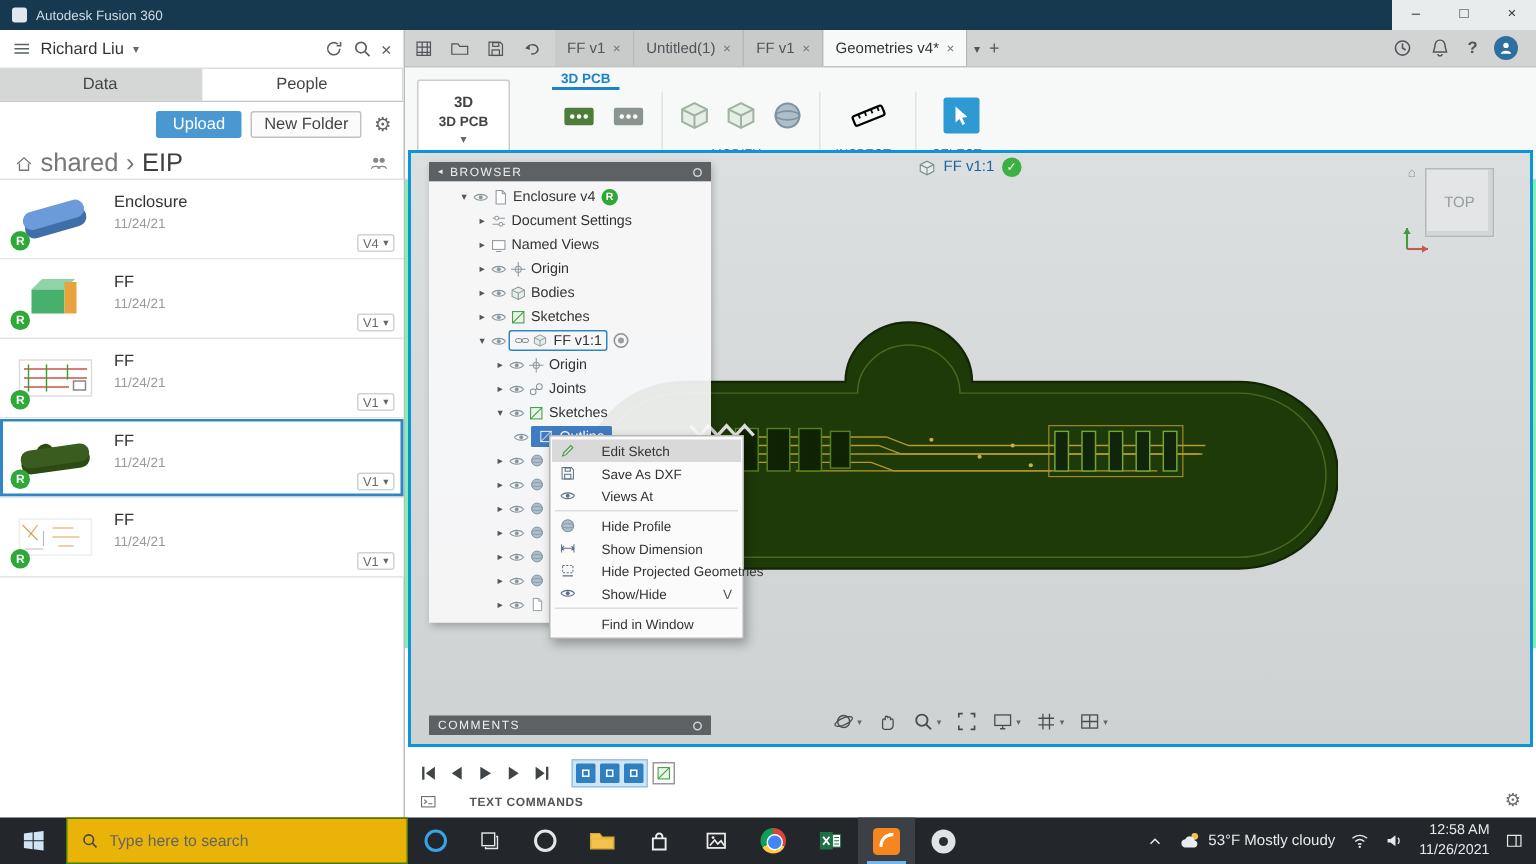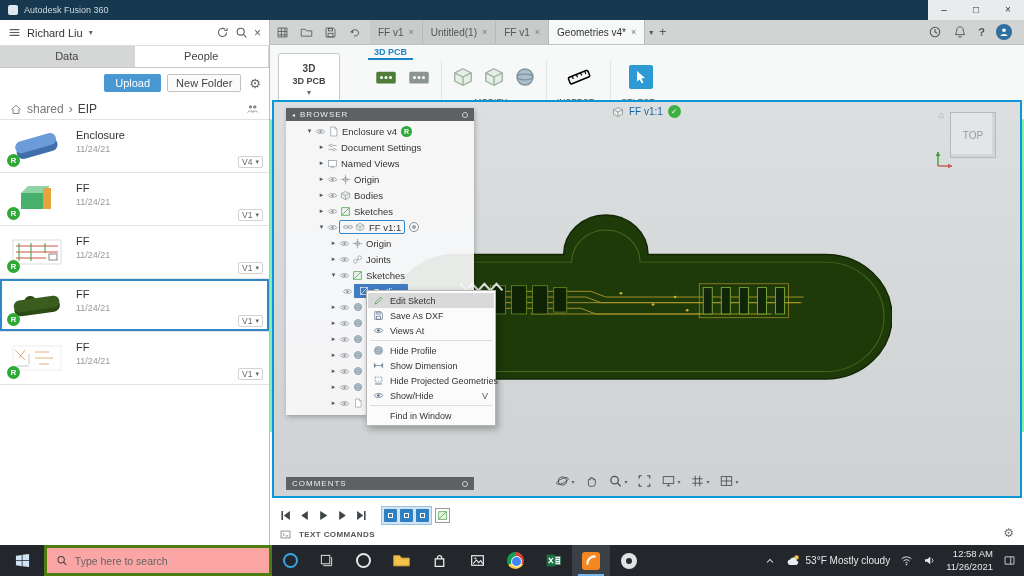--- a/index.html
+++ b/index.html
@@ -22,21 +22,21 @@
   .dp-caret{font-size:8px;color:#666}
   .dp-head .sp{flex:1}
   .dp-hicon{color:#5a6064}
   .dp-tabs{display:flex;height:23px;border-top:1px solid #ddd;border-bottom:1px solid #c6c6c6}
   .dp-tab{flex:1;text-align:center;line-height:21px;font-size:11px;color:#444;background:#fff;border-right:1px solid #d7d7d7}
   .dp-tab.active{background:#d5d6d6}
   .dp-actions{height:30px;display:flex;align-items:center;justify-content:flex-end;gap:6px;padding:0 8px}
   .btn-upload{background:#4a98d2;color:#fff;font-size:11px;padding:3px 11px;border-radius:2px;border:0}
   .btn-newfolder{background:#fbfbfb;border:1px solid #c2c2c2;color:#444;font-size:11px;padding:2px 8px;border-radius:2px}
   .dp-gear{font-size:13px;color:#666;margin-left:2px}
-  .dp-crumb{height:22px;display:flex;align-items:center;gap:5px;padding:0 10px;font-size:12px;color:#777;border-bottom:1px solid #e2e2e2}
+  .dp-crumb{height:22px;display:flex;align-items:center;gap:5px;padding:0 10px;font-size:17px;color:#777;border-bottom:1px solid #e2e2e2}
   .crumb-cur{color:#3f3f3f}
   .dp-crumb .sp{flex:1}
   .card{position:relative;height:53px;border-bottom:1px solid #e4e4e4;display:flex;align-items:center;padding:4px 8px 4px 6px;background:#fff}
   .card.selected{box-shadow:inset 0 0 0 2px #2f87c8}
   .thumb{position:relative;width:62px;height:44px;background:#fff;flex:none;display:flex;align-items:center;justify-content:center}
   .badge-r{position:absolute;left:1px;bottom:1px;width:13px;height:13px;border-radius:50%;background:#2ea836;color:#fff;font-size:8px;line-height:13px;text-align:center;font-weight:bold}
   .card-info{margin-left:8px;align-self:flex-start;padding-top:5px}
   .card-name{font-size:11px;color:#333}
   .card-date{font-size:9px;color:#999;margin-top:3px}
   .card-ver{position:absolute;right:6px;bottom:4px;font-size:8.5px;color:#666;border:1px solid #d2d2d2;padding:0 3px;border-radius:2px;display:flex;align-items:center;gap:3px;background:#fff}
@@ -76,21 +76,21 @@
   .eyeic{width:13px;flex:none;color:#8b979e;display:flex;justify-content:center}
   .ticon{width:13px;flex:none;display:flex;justify-content:center}
   .tl{margin-left:2px;white-space:nowrap}
   .badge-r2{width:11px;height:11px;border-radius:50%;background:#2ea836;color:#fff;font-size:7px;font-weight:bold;text-align:center;line-height:11px;margin-left:4px;flex:none}
   .ff-box{display:flex;align-items:center;border:1px solid #2e86c8;border-radius:2px;padding:0 3px;height:14px;gap:2px}
   .activate{width:10px;height:10px;border:1px solid #8a9094;border-radius:50%;margin-left:4px;display:flex;align-items:center;justify-content:center}
   .activate i{width:4px;height:4px;border-radius:50%;background:#9aa0a4}
   .sel-outline{background:#3f7cc2;color:#fff;border-radius:1px;padding:0 5px;display:flex;align-items:center;gap:4px;height:14px}
 
   .ctx{position:absolute;left:92px;top:188px;width:130px;background:#fbfbfb;border:1px solid #b5b5b5;box-shadow:2px 3px 7px rgba(0,0,0,.3);padding:2px 1px;font-size:9px;color:#333;z-index:5}
-  .ctx-item{display:flex;align-items:center;height:15px;padding:0 6px 0 4px;gap:5px;white-space:nowrap}
+  .ctx-item{display:flex;align-items:center;height:15px;padding:0 6px 0 4px;gap:16px;white-space:nowrap}
   .ctx-item.hl{background:#d9d9d9}
   .ctx-ic{width:13px;flex:none;display:flex;justify-content:center;color:#5a7186}
   .ctx-sep{height:1px;background:#ddd;margin:2px 2px}
   .ctx-short{margin-left:auto;color:#555}
 
   .active-comp{position:absolute;left:338px;top:3px;display:flex;align-items:center;gap:5px;font-size:10px;color:#1565a0;z-index:2}
   .chk{width:13px;height:13px;border-radius:50%;background:#3cb043;color:#fff;font-size:8px;line-height:13px;text-align:center}
 
   .viewcube{position:absolute;right:24px;top:10px;width:46px;height:46px;background:#e3e5e6;border:1px solid #b5b9bb;box-shadow:inset -3px -3px 0 #d3d6d7;color:#969ca0;font-size:10px;display:flex;align-items:center;justify-content:center;z-index:2}
   .vc-home{position:absolute;right:76px;top:8px;font-size:9px;color:#8d9397;z-index:2}
@@ -103,27 +103,27 @@
   .comments{position:absolute;left:12px;bottom:6px;width:188px;height:13px;background:#5d6164;color:#eee;font-size:8px;letter-spacing:1px;display:flex;align-items:center;gap:4px;padding:0 6px;z-index:2}
 
   .timeline{position:absolute;left:6px;top:484px;width:744px;height:22px;display:flex;align-items:center}
   .tl-controls{display:flex;gap:8px;align-items:center;margin-left:4px;color:#3e4448}
   .tl-items{display:flex;align-items:center;margin-left:14px;gap:3px}
   .tl-group{display:flex;gap:3px;padding:2px;background:#cfe4f4;border:1px solid #9cc3e0}
   .tl-comp{width:13px;height:13px;background:#2f80c3;border-radius:1px;display:flex;align-items:center;justify-content:center}
   .tl-comp i{width:5px;height:5px;border:1px solid #fff}
   .tl-sketch{width:15px;height:15px;background:#fff;border:1px solid #999;display:flex;align-items:center;justify-content:center}
 
-  .textcmd{position:absolute;left:10px;top:509px;display:flex;align-items:center;gap:8px;font-size:8px;font-weight:bold;letter-spacing:.4px;color:#555}
+  .textcmd{position:absolute;left:10px;top:509px;display:flex;align-items:center;gap:22px;font-size:8px;font-weight:bold;letter-spacing:.4px;color:#555}
   .main-gear{position:absolute;right:10px;top:506px;font-size:12px;color:#6a6f72}
 
   
   .taskbar{position:absolute;left:0;bottom:0;width:1024px;height:31px;background:#23272b;display:flex;align-items:stretch;color:#e8e8e8}
   .tk-start{width:44px;display:flex;align-items:center;justify-content:center;color:#cfe4f4}
-  .tk-search{width:228px;background:#fca5a5;display:flex;align-items:center;gap:7px;padding:0 9px;border:3px solid #4d7c0f}
+  .tk-search{width:228px;background:#eab308;display:flex;align-items:center;gap:7px;padding:0 9px;border:1px solid #4d7c0f}
   .tk-search svg{color:#444}
   .tk-search input{border:0;outline:0;width:100%;font-size:10.5px;color:#444;font-family:inherit;background:transparent}
   .tk-search input::placeholder{color:#646464}
   .tk-btn{width:36px;display:flex;align-items:center;justify-content:center}
   .tk-app{width:38px;display:flex;align-items:center;justify-content:center;position:relative}
   .tk-app.active{background:#3a4046}
   .tk-app.active::after{content:"";position:absolute;left:6px;right:6px;bottom:0;height:2px;background:#75b6e8}
   .ring{width:15px;height:15px;border-radius:50%;border:2px solid #e6e6e6}
   .chrome{width:17px;height:17px;border-radius:50%;background:conic-gradient(#db4437 0 33%,#ffcd42 0 66%,#0f9d58 0 100%);position:relative}
   .chrome::after{content:"";position:absolute;left:4px;top:4px;width:9px;height:9px;border-radius:50%;background:#4285f4;border:1.5px solid #fff}

